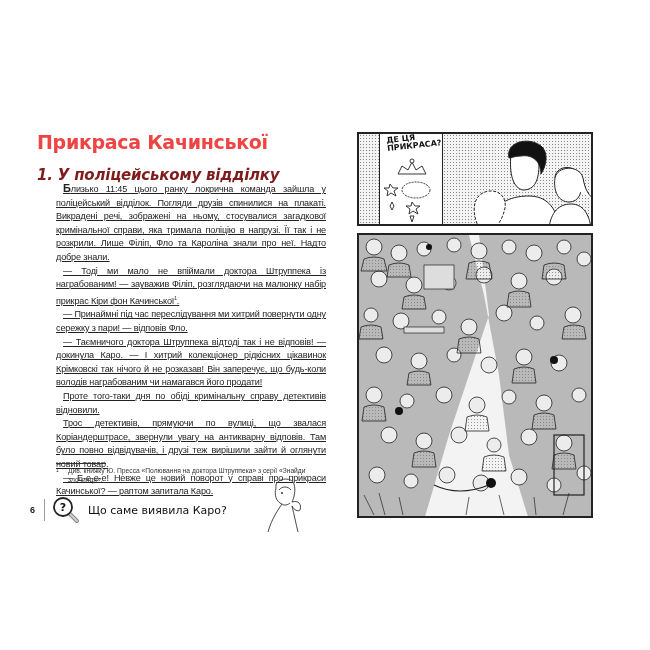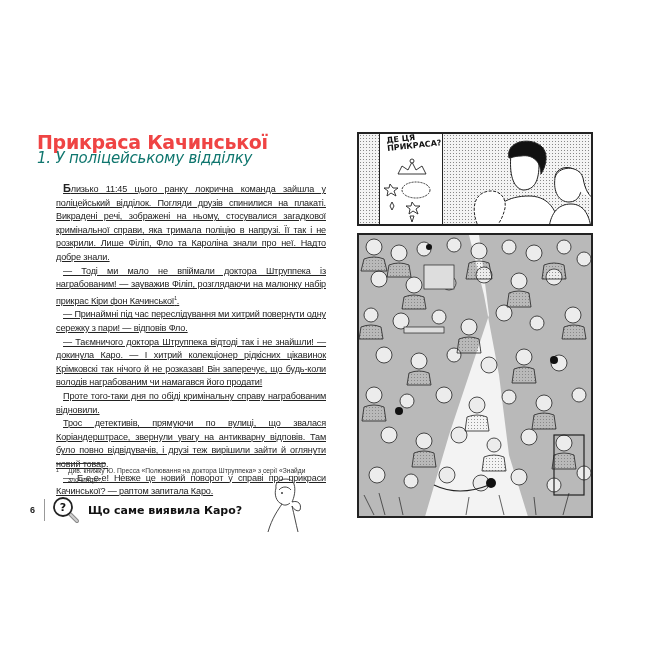--- a/index.html
+++ b/index.html
@@ -5,22 +5,22 @@
   * { box-sizing: border-box; margin: 0; padding: 0; }
   html, body { width: 650px; height: 650px; background: #ffffff; overflow: hidden; }
   body { position: relative; font-family: "Liberation Sans", sans-serif; color: #1a1a1a; }
 
   .left-page { position: absolute; left: 0; top: 0; width: 335px; height: 650px; }
   .chapter-title {
     position: absolute; left: 37px; top: 131px;
     font-family: "DejaVu Sans", sans-serif; font-weight: bold; font-size: 19px; letter-spacing: -0.3px; color: #ef4444;
   }
   .section-title {
-    position: absolute; left: 37px; top: 149px;
-    font-family: "DejaVu Sans", sans-serif; font-weight: normal; font-style: italic; font-size: 15px; color: #0f766e; letter-spacing: -0.2px;
+    position: absolute; left: 37px; top: 166px;
+    font-family: "DejaVu Sans", sans-serif; font-weight: bold; font-style: italic; font-size: 15px; color: #7f1d1d; letter-spacing: -0.2px;
   }
   .body-text {
     position: absolute; left: 56px; top: 182px; width: 270px;
     font-family: "Liberation Sans Narrow", "Liberation Sans", sans-serif;
     font-size: 9.1px; line-height: 13.6px; text-align: justify; color: #222;
     letter-spacing: -0.15px;
   }
   .body-text p { text-indent: 7px; margin: 0; text-decoration: underline; }
   .body-text p.first { text-indent: 7px; }
   .dropcap { font-weight: bold; font-size: 11px; }
@@ -31,21 +31,21 @@
   }
   .footnote .num { display: inline-block; width: 12px; vertical-align: top; font-size: 5px; }
   .footnote .text { display: inline-block; width: 250px; vertical-align: top; }
   sup { font-size: 5px; }
 
   .footer { position: absolute; left: 30px; top: 495px; height: 30px; display: flex; align-items: center; }
   .page-number { font-size: 9px; font-weight: bold; width: 10px; color: #222; }
   .footer-divider { width: 1px; height: 22px; background: #999; margin: 0 7px 0 4px; }
   .magnifier { width: 28px; height: 28px; position: relative; }
   .footer-question {
-    margin-left: 8px; font-family: "DejaVu Sans", sans-serif; font-weight: bold; font-size: 11px; color: #111;
+    margin-left: 8px; font-family: "DejaVu Sans", sans-serif; font-weight: normal; font-size: 11px; color: #111;
   }
   .girl-sketch { position: absolute; left: 258px; top: 474px; width: 60px; height: 60px; }
 
   .right-page { position: absolute; left: 335px; top: 0; width: 315px; height: 650px; }
   .panel-top {
     position: absolute; left: 22px; top: 132px; width: 236px; height: 94px;
     border: 2px solid #222; overflow: hidden;
     background-color: #f4f4f4;
     background-image: radial-gradient(#888 0.6px, transparent 0.7px);
     background-size: 3px 3px;
@@ -68,22 +68,22 @@
 <body>
 
 <div class="left-page">
   <h1 class="chapter-title">Прикраса Качинської</h1>
   <h2 class="section-title">1. У поліцейському відділку</h2>
 
   <div class="body-text">
     <p class="first"><span class="dropcap">Б</span><span>лизько 11:45 цього ранку локрична команда зайшла у поліцейський відділок. Погляди друзів спинилися на плакаті. Викрадені речі, зображені на ньому, стосувалися загадкової кримінальної справи, яка тримала поліцію в напрузі. Її так і не розкрили. Лише Філіп, Фло та Кароліна знали про неї. Надто добре знали.</span></p>
     <p><span>— Тоді ми мало не впіймали доктора Штруппека із награбованим! — зауважив Філіп, розглядаючи на малюнку набір прикрас Кіри фон Качинської</span><sup>1</sup><span>.</span></p>
     <p>— Принаймні під час переслідування ми хитрий повернути одну сережку з пари! — відповів Фло.</p>
-    <p>— Таємничого доктора Штруппека відтоді так і не знайшли! — докинула Каро. — І хитрий колекціонер рідкісних цікавинок Крімковскі так нічого й не розказав! Він заперечує, що будь-коли володів награбованим чи намагався його продати!</p>
-    <p>Проте того-таки дня по обіді кримінальну справу награбованим відновили.</p>
+    <p>— Таємничого доктора Штруппека відтоді так і не відповів! — докинула Каро. — І хитрий колекціонер рідкісних цікавинок Крімковскі так нічого й не розказав! Він заперечує, що будь-коли володів награбованим чи намагався його продати!</p>
+    <p>Проте того-таки дня по обіді кримінальну справу детективів відновили.</p>
     <p>Трос детективів, прямуючи по вулиці, що звалася Коріандерштрасе, звернули увагу на антикварну відповів. Там було повно відвідувачів, і друзі теж вирішили зайти й оглянути новий товар.</p>
     <p>— Е-е-е-е! Невже це новий поворот у справі про прикраси Качинської? — раптом запитала Каро.</p>
   </div>
 
   <div class="footnote-rule"></div>
   <div class="footnote">
     <span class="num">1</span><span class="text">Див. книжку Ю. Пресса «Полювання на доктора Штруппека» з серії «Знайди злочинця».</span>
   </div>
 
   <div class="footer">

